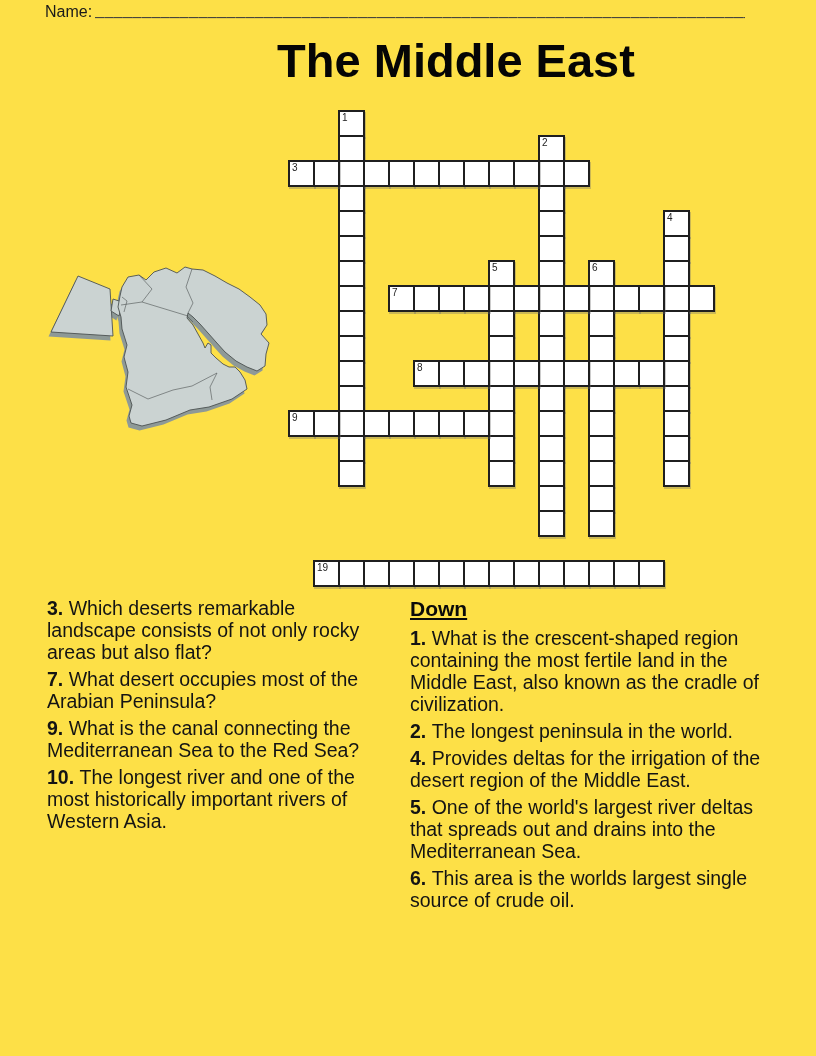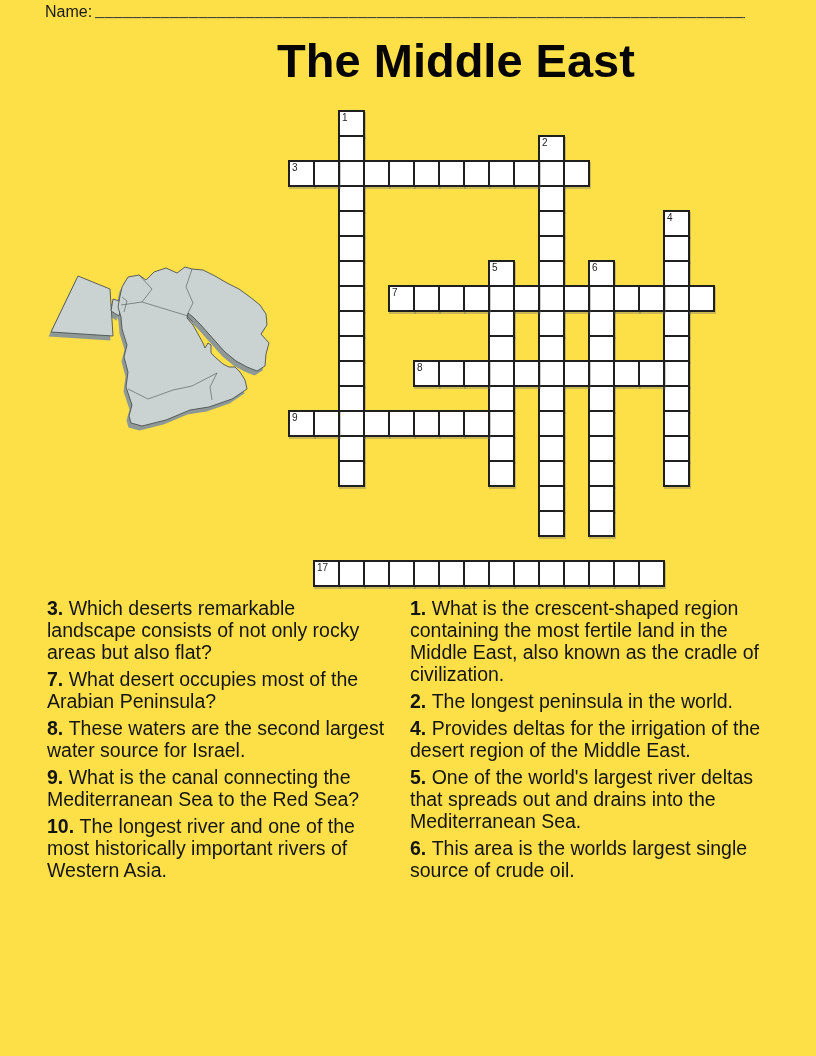--- a/index.html
+++ b/index.html
@@ -223,21 +223,21 @@
       <div class="cw-cell" style="left: 0px; top: 300px;">
         <span class="cw-num">9</span>
       </div>
       <div class="cw-cell" style="left: 25px; top: 300px;"></div>
       <div class="cw-cell" style="left: 75px; top: 300px;"></div>
       <div class="cw-cell" style="left: 100px; top: 300px;"></div>
       <div class="cw-cell" style="left: 125px; top: 300px;"></div>
       <div class="cw-cell" style="left: 150px; top: 300px;"></div>
       <div class="cw-cell" style="left: 175px; top: 300px;"></div>
       <div class="cw-cell" style="left: 25px; top: 450px;">
-        <span class="cw-num">17</span>
+        <span class="cw-num">19</span>
       </div>
       <div class="cw-cell" style="left: 50px; top: 450px;"></div>
       <div class="cw-cell" style="left: 75px; top: 450px;"></div>
       <div class="cw-cell" style="left: 100px; top: 450px;"></div>
       <div class="cw-cell" style="left: 125px; top: 450px;"></div>
       <div class="cw-cell" style="left: 150px; top: 450px;"></div>
       <div class="cw-cell" style="left: 175px; top: 450px;"></div>
       <div class="cw-cell" style="left: 200px; top: 450px;"></div>
       <div class="cw-cell" style="left: 225px; top: 450px;"></div>
       <div class="cw-cell" style="left: 250px; top: 450px;"></div>
@@ -283,27 +283,27 @@
           M175,117 L168,131 L170,144
           M145,60 L151,66"></path>
       </g>
     </svg>
   </div>
 
   <div class="clues across">
     <div>
         <p class="clue"><b class="clue-num">3. </b><span>Which deserts remarkable landscape consists of not only rocky areas but also flat?</span></p>
         <p class="clue"><b class="clue-num">7. </b><span>What desert occupies most of the Arabian Peninsula?</span></p>
-        <p class="clue"><b class="clue-num">8. </b><span>These waters are the second largest water source for Israel.</span></p>
         <p class="clue"><b class="clue-num">9. </b><span>What is the canal connecting the Mediterranean Sea to the Red Sea?</span></p>
         <p class="clue"><b class="clue-num">10. </b><span>The longest river and one of the most historically important rivers of Western Asia.</span></p>
       </div>
   </div>
 
   <div class="clues down">
+    <h2>Down</h2>
     <div>
         <p class="clue"><b class="clue-num">1. </b><span>What is the crescent-shaped region containing the most fertile land in the Middle East, also known as the cradle of civilization.</span></p>
         <p class="clue"><b class="clue-num">2. </b><span>The longest peninsula in the world.</span></p>
         <p class="clue"><b class="clue-num">4. </b><span>Provides deltas for the irrigation of the desert region of the Middle East.</span></p>
         <p class="clue"><b class="clue-num">5. </b><span>One of the world's largest river deltas that spreads out and drains into the Mediterranean Sea.</span></p>
         <p class="clue"><b class="clue-num">6. </b><span>This area is the worlds largest single source of crude oil.</span></p>
       </div>
   </div>
 
 </div>

